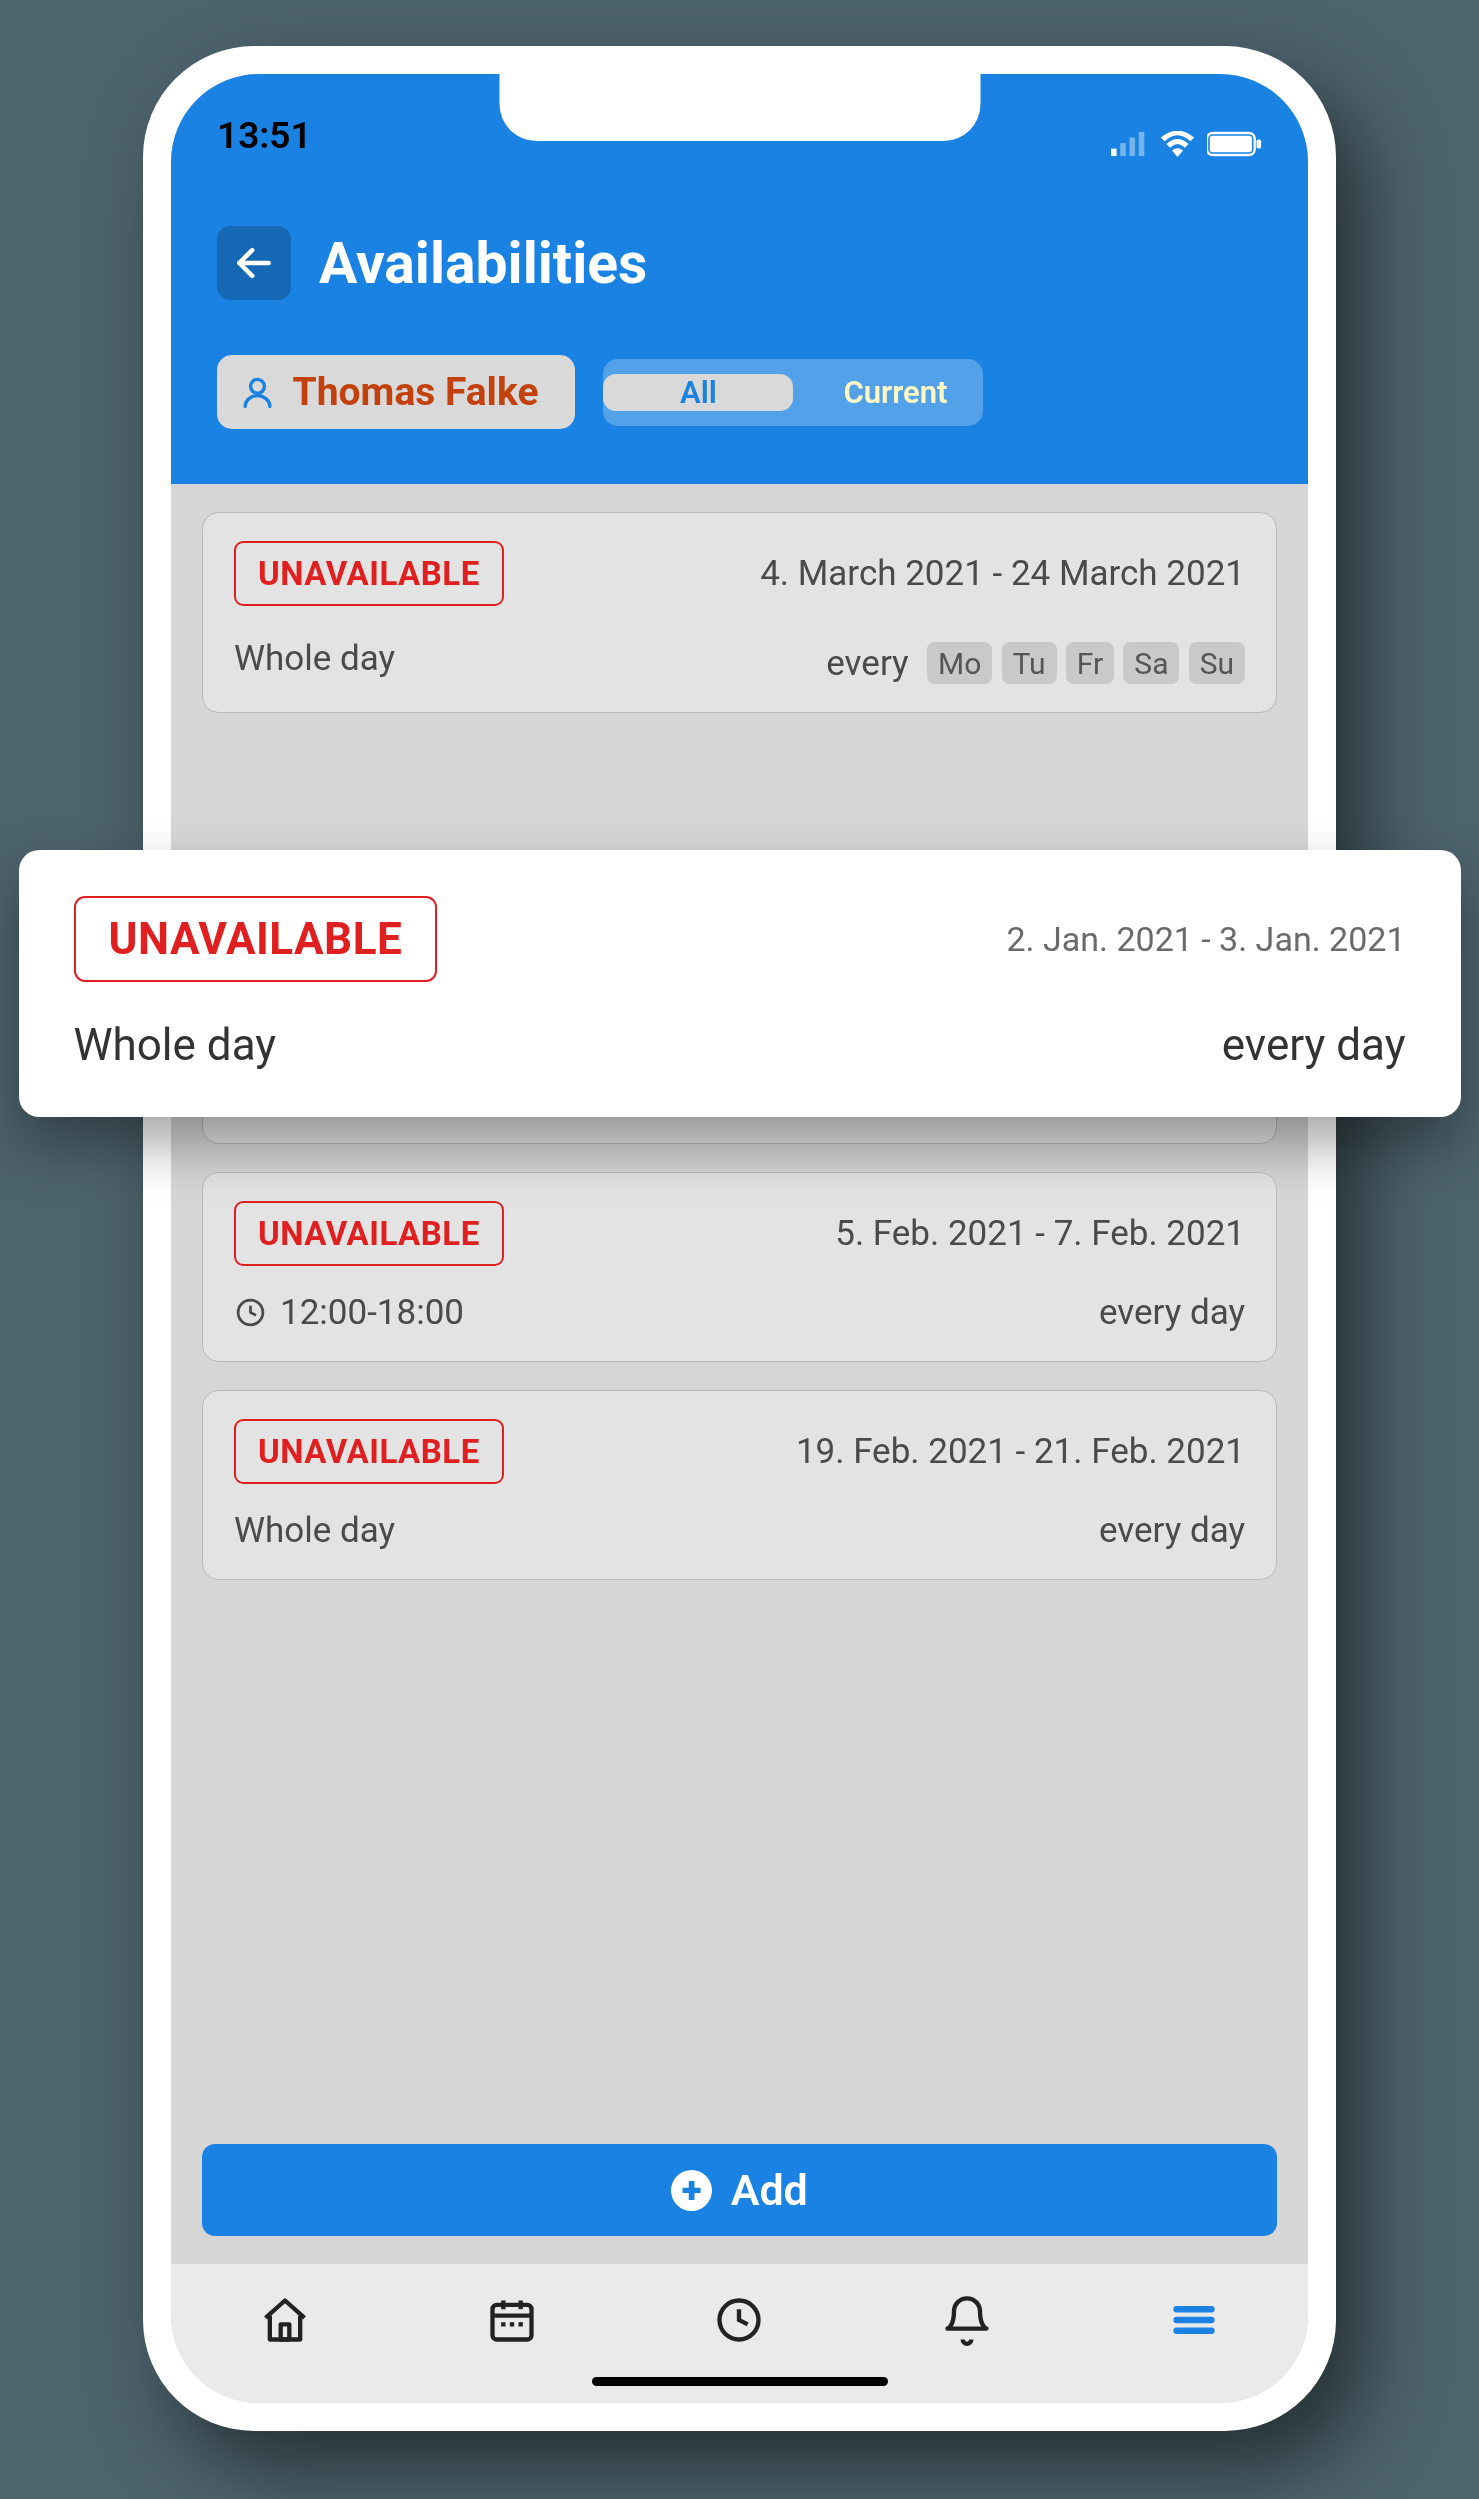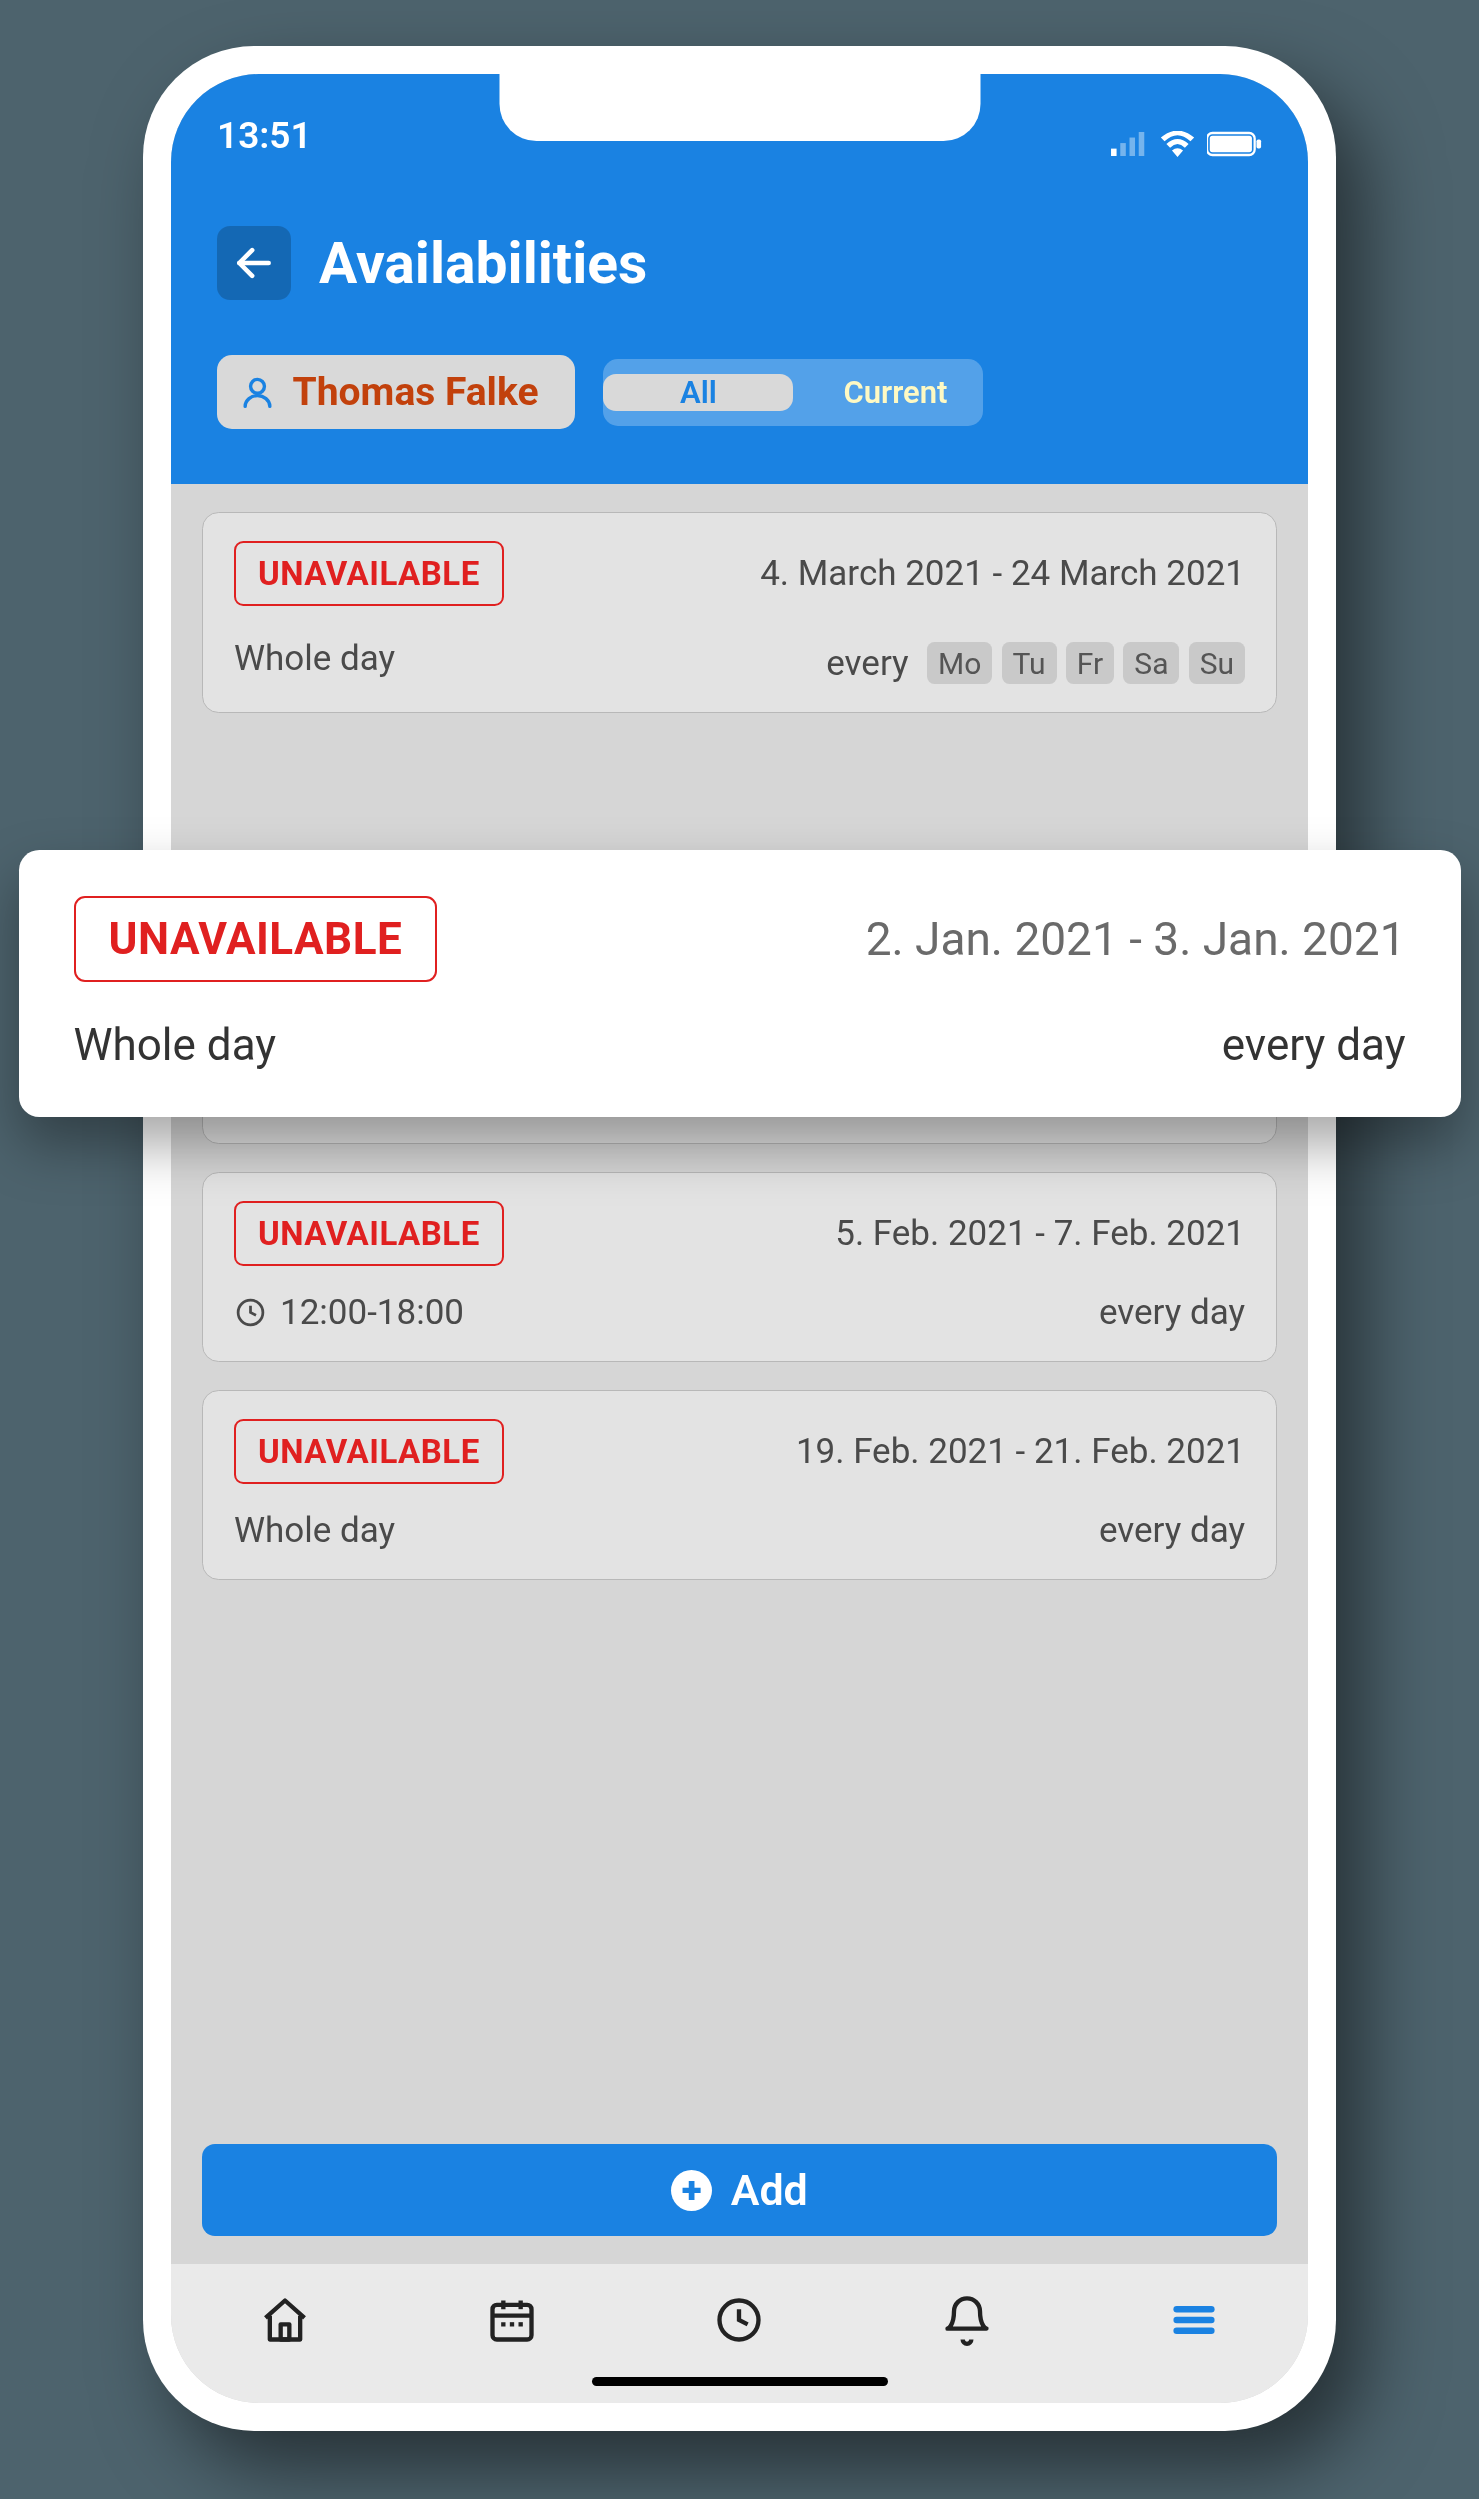--- a/index.html
+++ b/index.html
@@ -60,21 +60,21 @@
   .header {
     background: #1a82e2;
     padding: 0 46px 55px 46px;
   }
   .status-bar {
     height: 92px;
     display: flex;
     justify-content: space-between;
     align-items: flex-end;
     padding-bottom: 9.2px;
-    color: #ffffff;
+    color: #000000;
     font-size: 37px;
     font-weight: 600;
   }
   .status-right { display: flex; align-items: center; gap: 11px; }
   .status-right svg { display: block; }
   .title-row {
     display: flex;
     align-items: center;
     gap: 28px;
     margin-top: 60px;
@@ -231,21 +231,21 @@
     display: flex; justify-content: space-between; align-items: center; margin-bottom: 37px;
   }
   .floating-card .pill {
     background: #fff;
     border: 2.8px solid #e02020;
     color: #e02020;
     font-size: 44px;
     padding: 15px 33px;
     border-radius: 11px;
   }
-  .floating-card .fdate { color: #6a6a6a; font-size: 46px; }
+  .floating-card .fdate { color: #6a6a6a; font-size: 34px; }
   .floating-card .fbottom {
     display: flex; justify-content: space-between; color: #333; font-size: 44px;
   }
 </style>
 </head>
 <body>
 
 <div class="phone-frame">
   <div class="screen">
     <div class="notch"></div>

